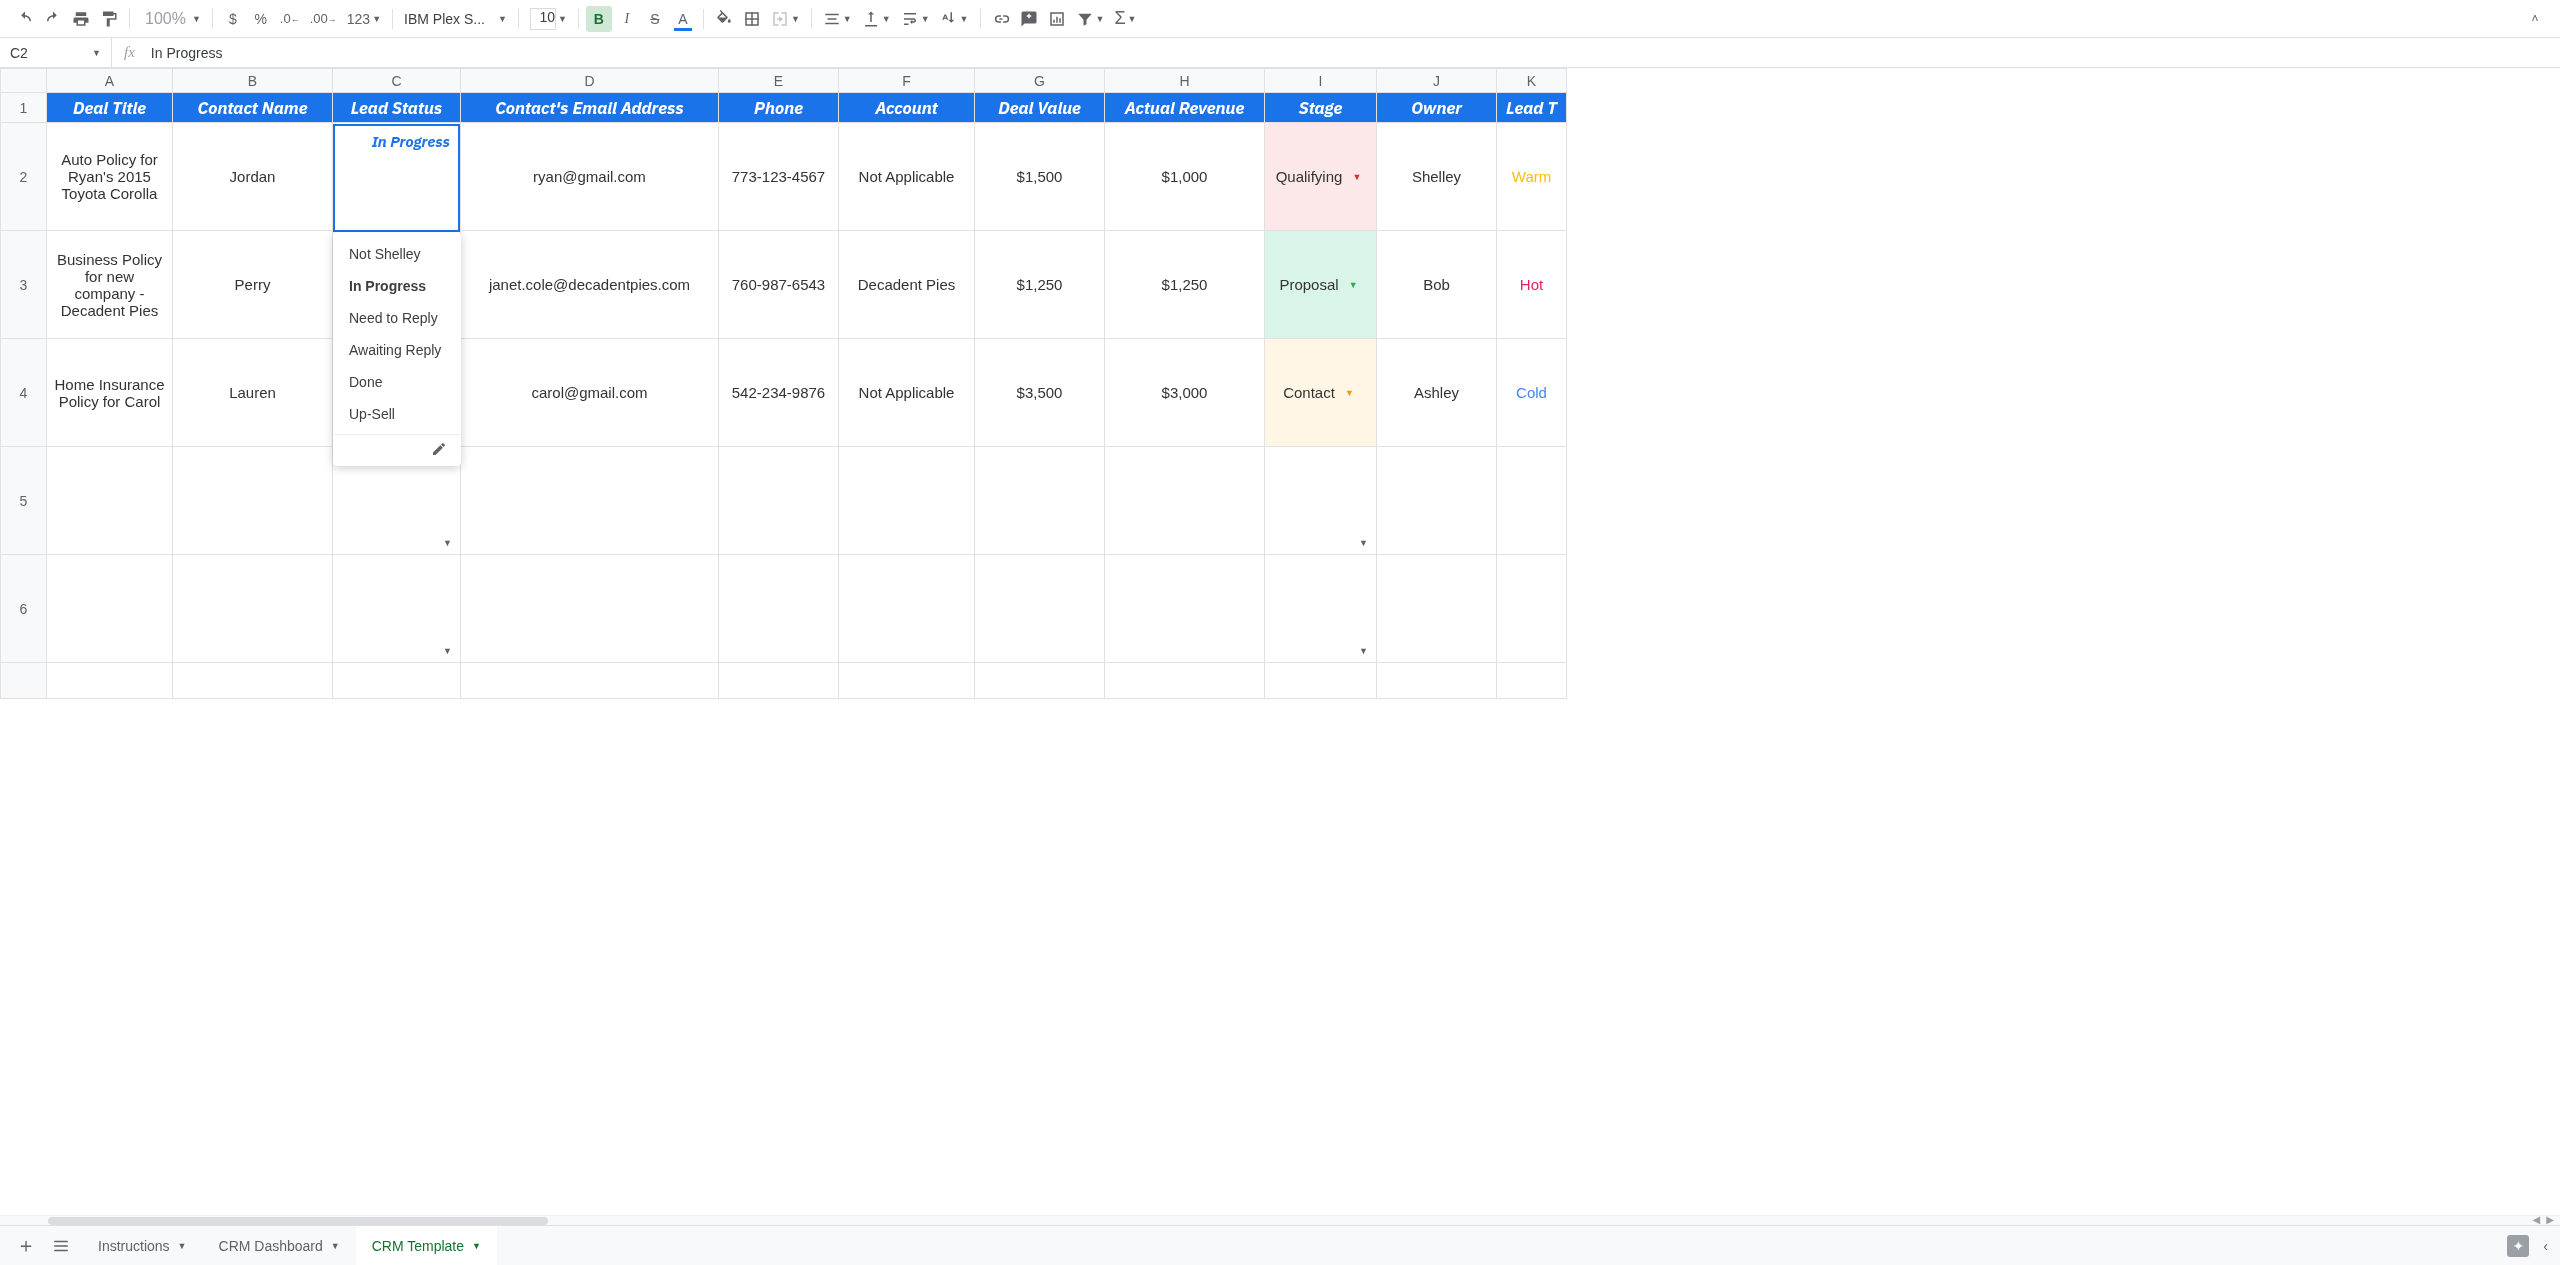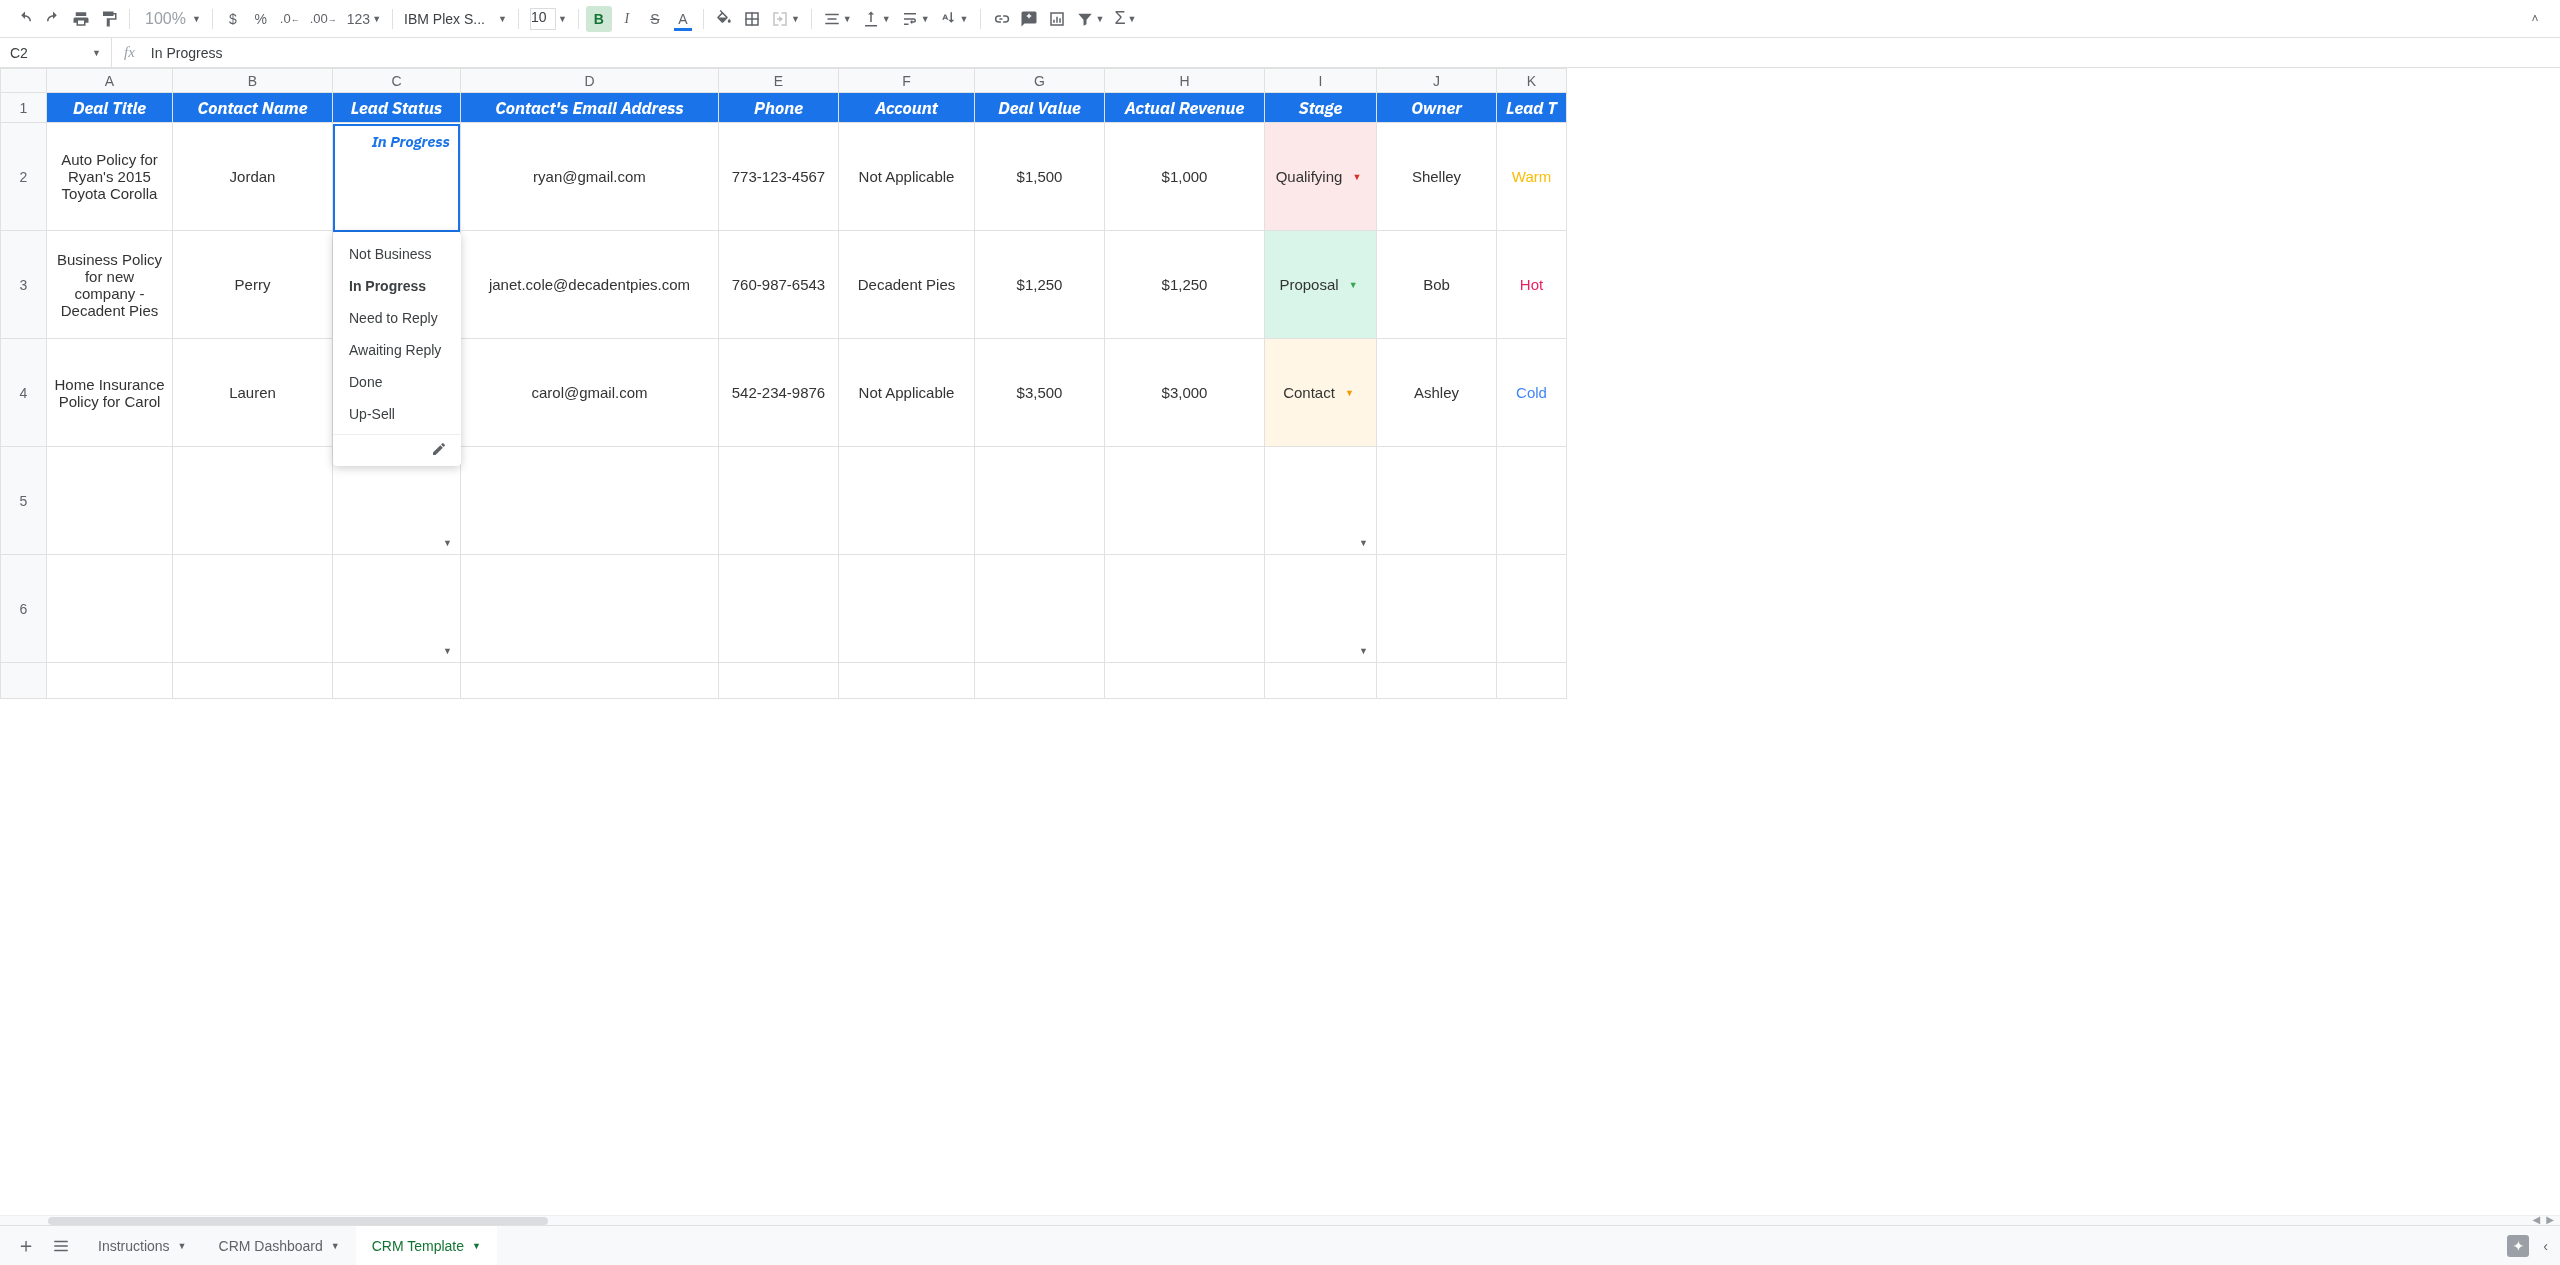--- a/index.html
+++ b/index.html
@@ -13,21 +13,21 @@
   }
   .tool-btn {
     display: flex; align-items: center; justify-content: center;
     min-width: 26px; height: 26px; padding: 0 4px;
     border-radius: 3px; cursor: pointer;
   }
   .tool-sep { width: 1px; height: 20px; background: #e0e0e0; margin: 0 5px; }
   .tool-caret { font-size: 9px; color: #5f6368; margin-left: 2px; }
   .zoom-text { color: #9aa0a6; font-size: 16px; padding: 0 4px; }
   .font-name { width: 92px; font-size: 14px; color: #3c4043; overflow: hidden; white-space: nowrap; text-overflow: ellipsis; }
-  .font-size { width: 26px; height: 22px; border: 1px solid #dadce0; font-size: 14px; text-align: left; color: #3c4043; }
+  .font-size { width: 26px; height: 22px; border: 1px solid #dadce0; font-size: 14px; text-align: right; color: #3c4043; }
   .bold-active { background: #cfe8d6 !important; color: #137333; font-weight: bold; border-radius: 3px; }
   .text-color-bar { width: 18px; height: 3px; background: #1a73e8; position: absolute; bottom: 1px; left: 4px; }
   .tool-icon-svg { width: 18px; height: 18px; fill: #5f6368; }
   .toolbar-right { margin-left: auto; }
 
   
   .formula-row {
     display: flex; align-items: center;
     height: 30px; border-bottom: 1px solid #e0e0e0;
     font-size: 14px; color: #3c4043;
@@ -431,21 +431,21 @@
           <td></td>
           <td></td>
     </tr>
   </tbody>
     </table>
 
   <div class="active-cell-overlay" style="top:56px; left:333px; width:127px; height:108px;">In Progress</div>
 
   <div class="dropdown" style="top:164px; left:333px; width:128px;">
     <div id="dropdown-items">
-        <div class="dropdown-item">Not Business</div>
+        <div class="dropdown-item">Not Shelley</div>
         <div class="dropdown-item selected">In Progress</div>
         <div class="dropdown-item">Need to Reply</div>
         <div class="dropdown-item">Awaiting Reply</div>
         <div class="dropdown-item">Done</div>
         <div class="dropdown-item">Up-Sell</div>
       </div>
     <div class="dropdown-edit">
       <svg width="16" height="16" viewBox="0 0 24 24" fill="#5f6368">
           <path d="M3 17.25V21h3.75L17.81 9.94l-3.75-3.75L3 17.25zM20.71 7.04a1 1 0 000-1.41l-2.34-2.34a1 1 0 00-1.41 0l-1.83 1.83 3.75 3.75 1.83-1.83z"></path>
         </svg>

